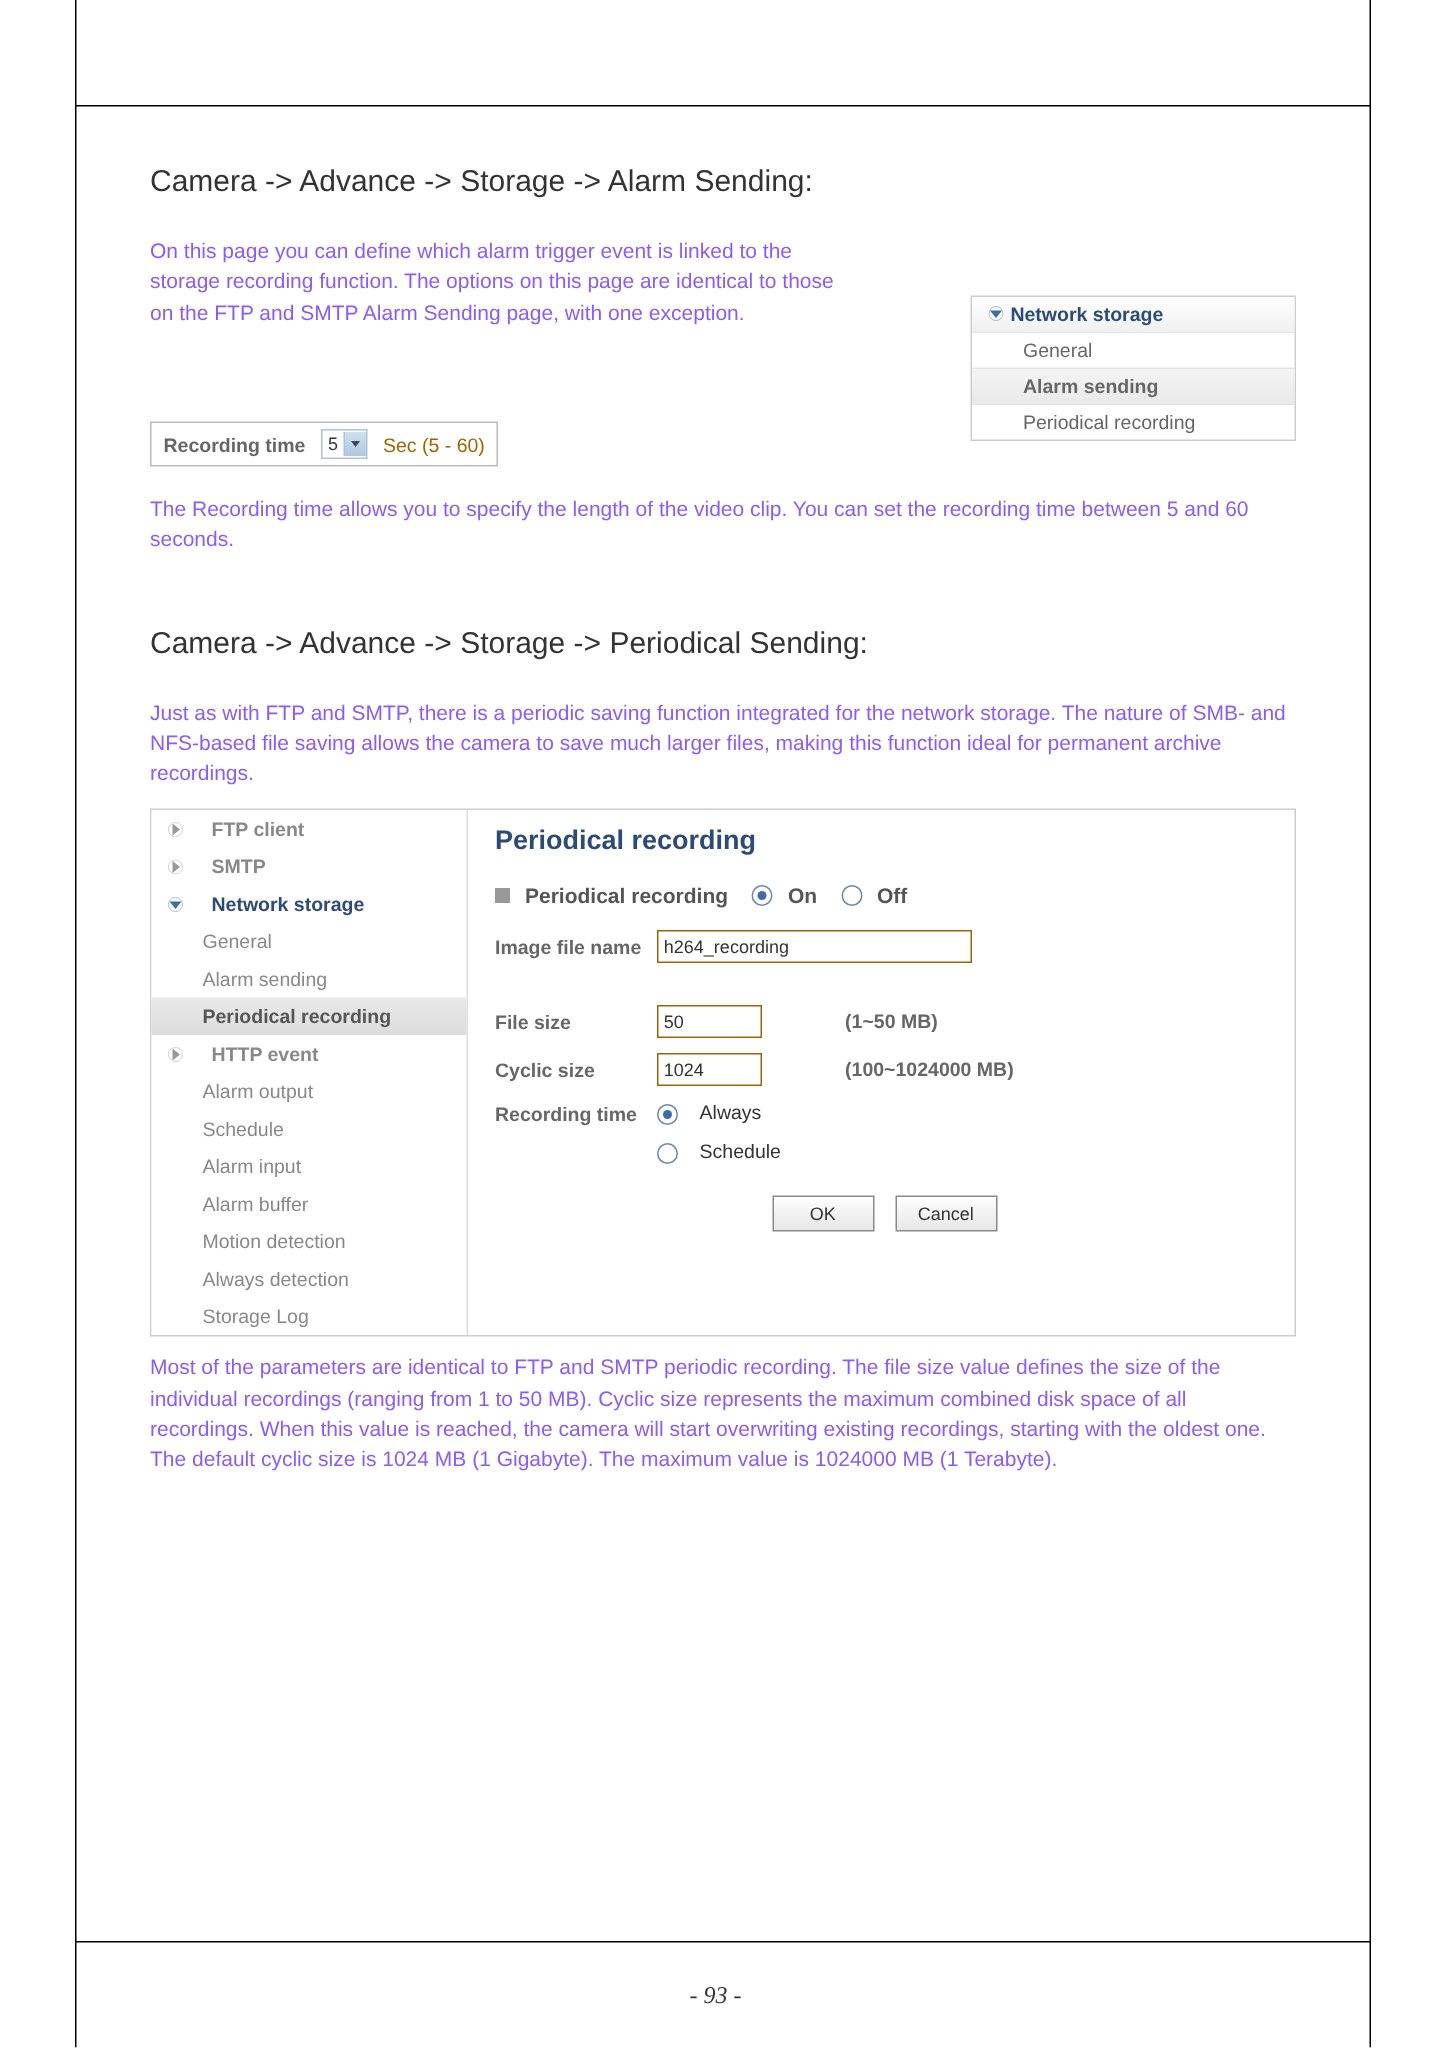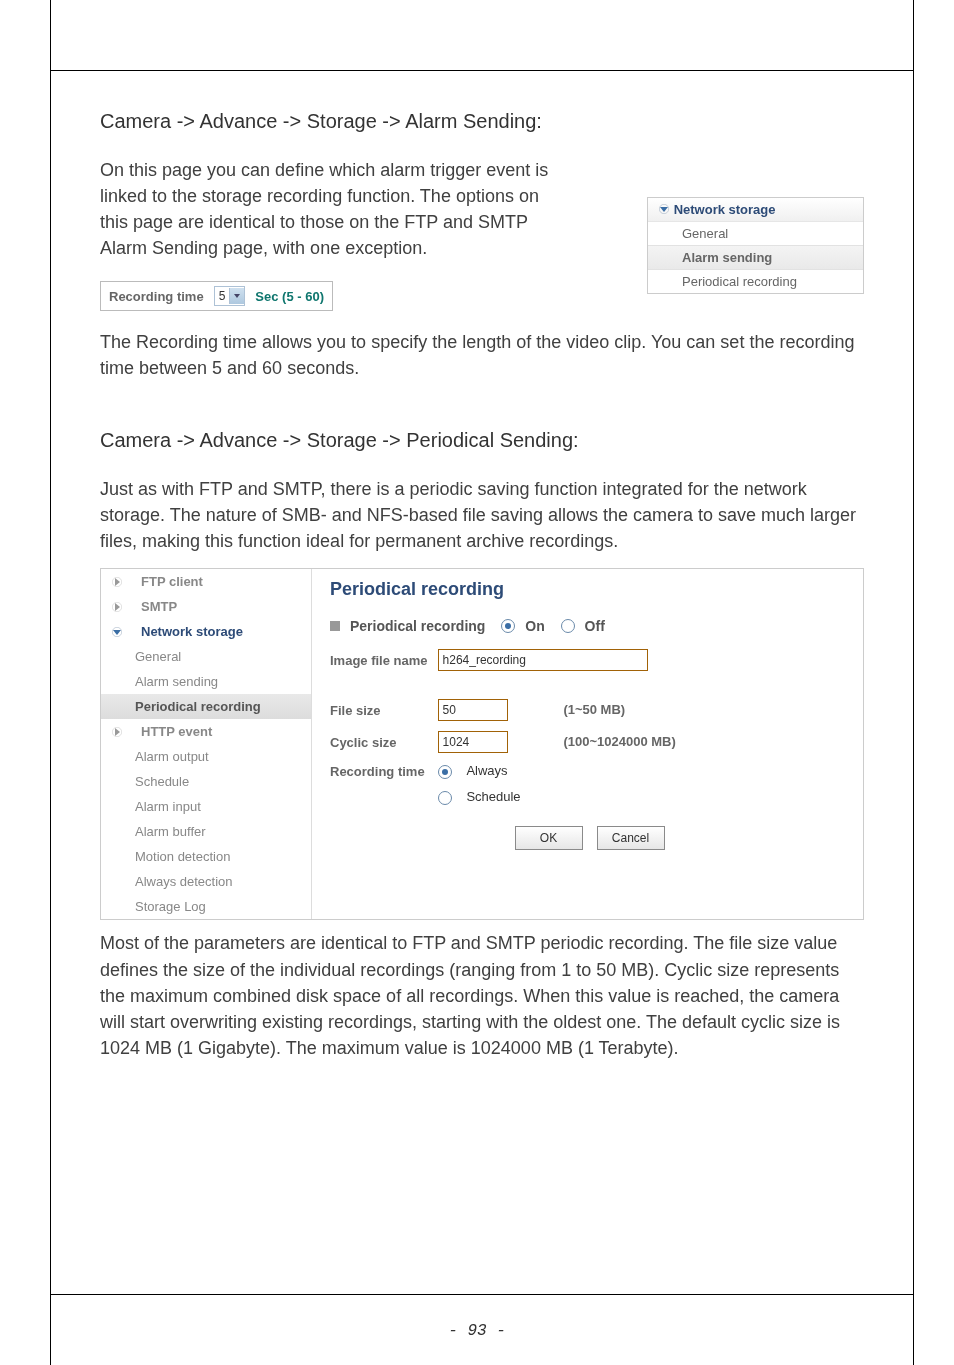--- a/index.html
+++ b/index.html
@@ -51,23 +51,23 @@
     top: 110px;
   }
 
   h2 {
     font-size: 20px;
     font-weight: 400;
     color: #333;
     margin: 0 0 24px 0;
   }
   p {
-    font-size: 18px;
+    font-size: 14px;
     line-height: 1.45;
-    color: #404040;
+    color: #8b5cf6;
     margin: 0 0 14px 0;
   }
 
   
   .side-nav {
     position: absolute;
     right: 0;
     top: 40px;
     width: 215px;
     border: 1px solid #ccc;
@@ -117,21 +117,21 @@
     height:18px;
   }
   .rt-box .sel .val { padding:0 4px; font-size:12px; color:#333;}
   .rt-box .sel .btn {
     width:14px; height:16px;
     display:flex; align-items:center; justify-content:center;
     background: linear-gradient(#cfe0ef,#aec8df);
     color:#446; font-size:8px;
     border-left:1px solid #aec2d6;
   }
-  .rt-box .hint { color:#0f766e; font-weight:700; }
+  .rt-box .hint { color:#a16207; font-weight:400; }
 
   
   .two-col {
     display:flex;
     border:1px solid #ccc;
     margin: 10px 0;
     font-family: Arial, sans-serif;
     font-size: 13px;
   }
   .navcol {
@@ -243,21 +243,21 @@
     display:inline-flex; align-items:center; justify-content:center;
   }
   .arrow-icon svg { display:block; }
 
   .page-num {
     position:absolute;
     bottom: 25px;
     left:0; right:0;
     text-align:center;
     font-style: italic;
-    font-family: Liberation Mono, monospace;
+    font-family: Liberation Serif, serif;
     font-size: 16px;
     color:#333;
   }
 </style>
 </head>
 <body>
 
 <div class="page">
   <div class="crop-frame"></div>
   <div class="crop-top"></div>

